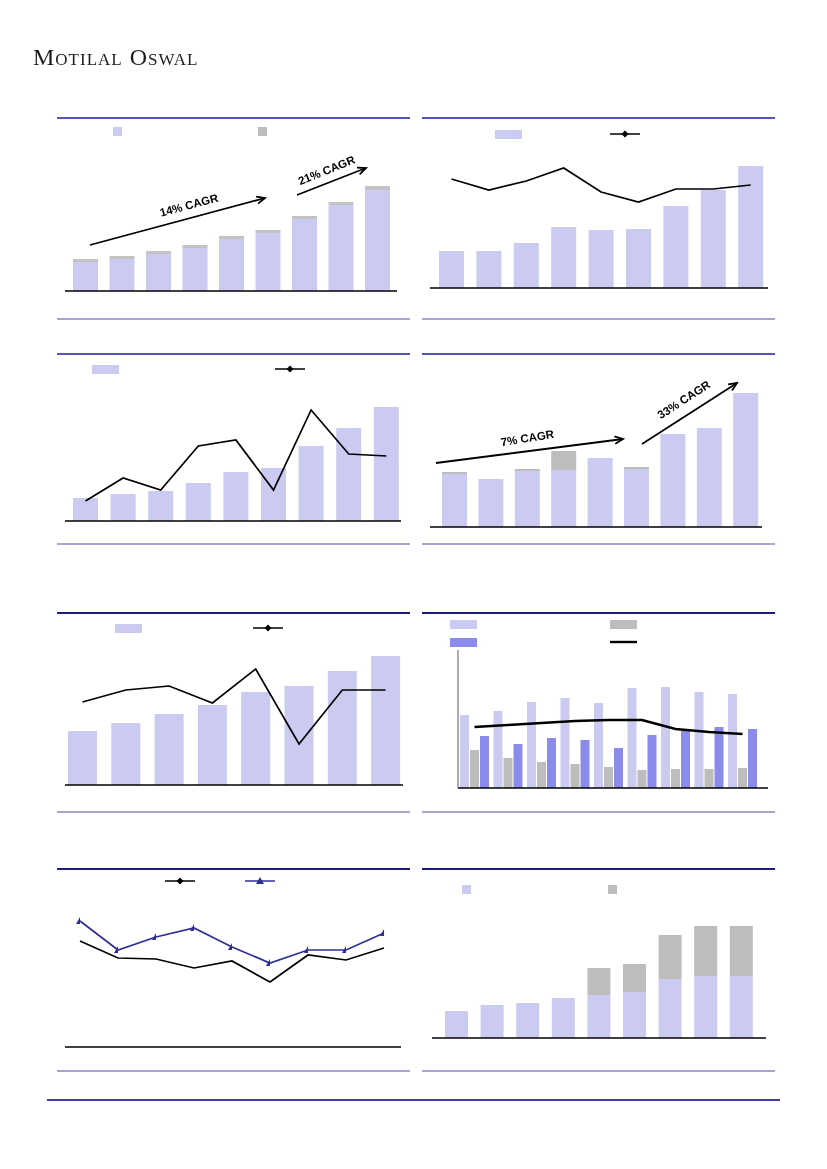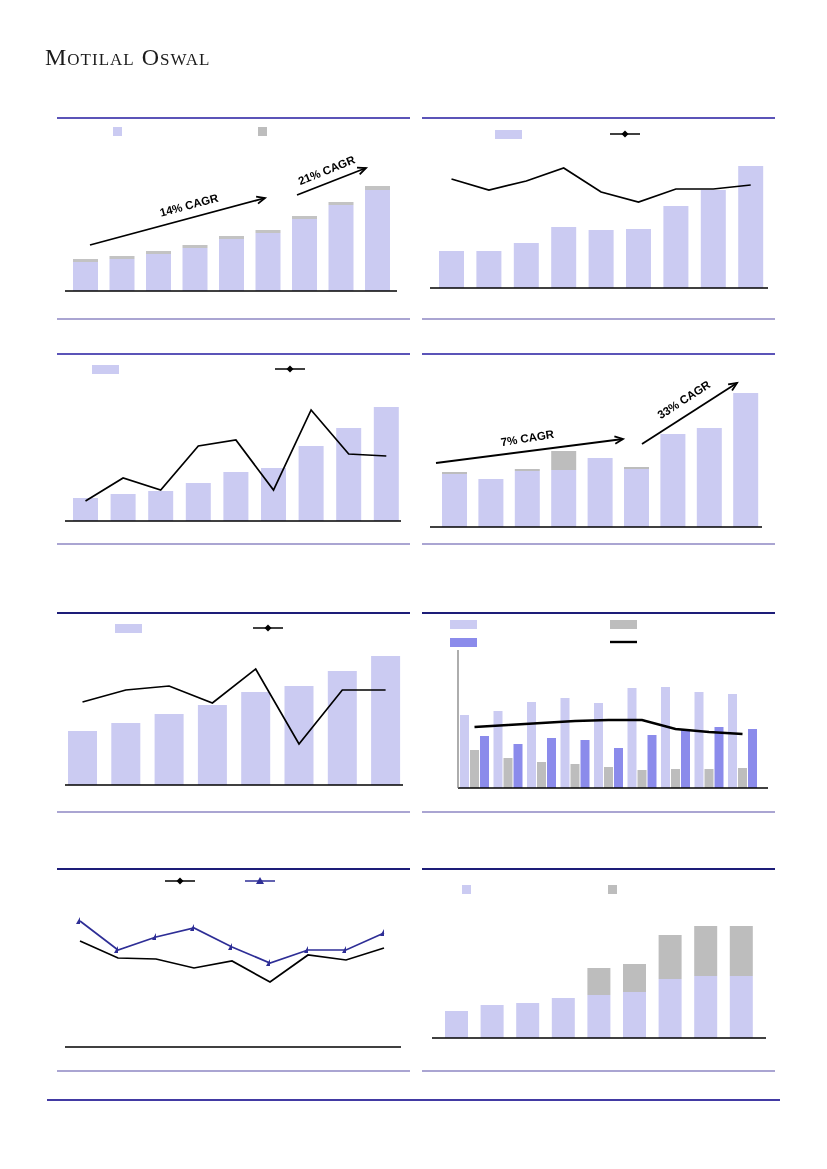--- a/index.html
+++ b/index.html
@@ -1,21 +1,21 @@
 <!DOCTYPE html>
 <html><head>
 <meta charset="utf-8">
 <style>
   html,body{margin:0;padding:0;}
   body{
     width:827px;height:1169px;background:#ffffff;position:relative;
     font-family:"Liberation Sans",sans-serif;overflow:hidden;
   }
   .brand{
-    position:absolute;left:45px;top:44px;
+    position:absolute;left:33px;top:44px;
     font-family:"Liberation Serif",serif;
     font-variant:small-caps;font-size:24px;font-weight:500;
     letter-spacing:1px;color:#1b1b1b;white-space:nowrap;
   }
   .block{
     position:absolute;width:353px;box-sizing:border-box;
     border-top:2px solid #5b54b8;border-bottom:2px solid #aaa5d2;
   }
   .block.dark{border-top-color:#1d1d78;}
   .block svg{position:absolute;left:0;top:-2px;display:block;}

